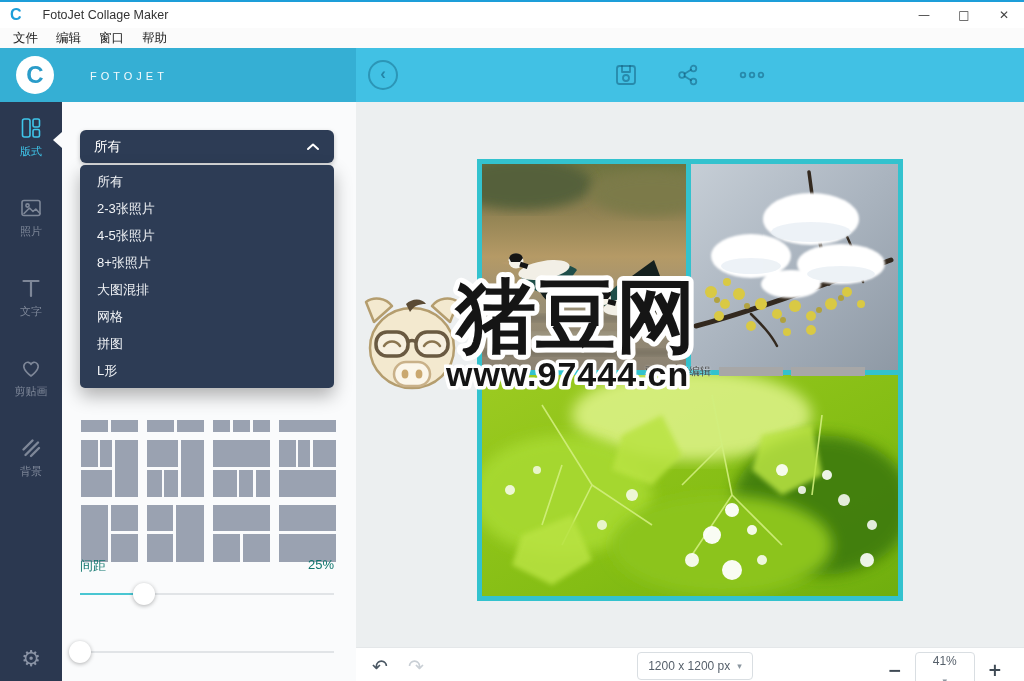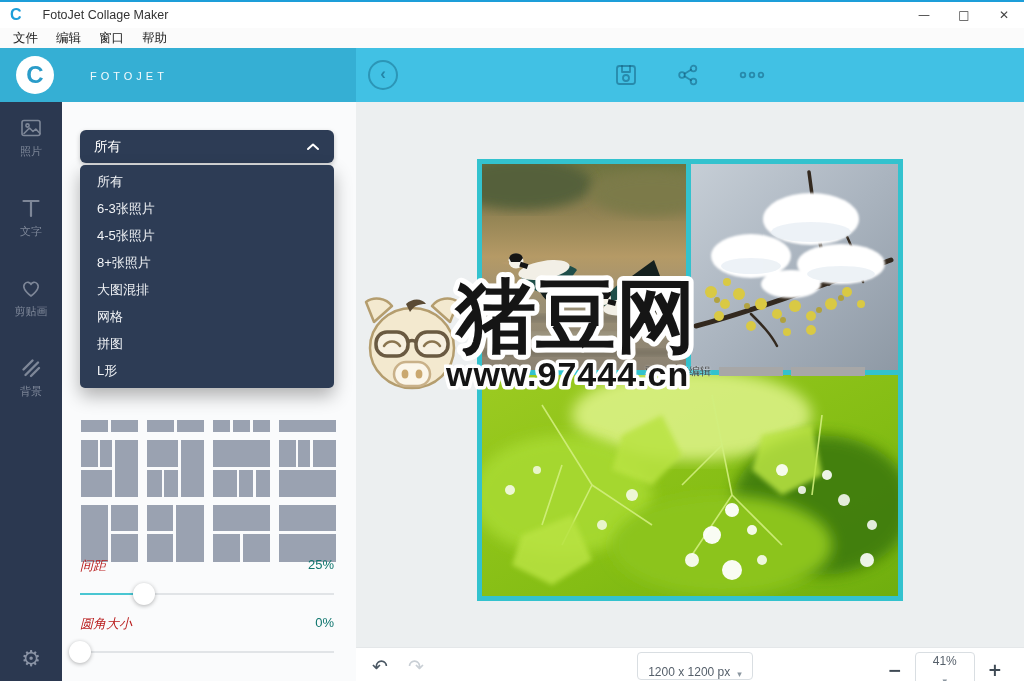--- a/index.html
+++ b/index.html
@@ -59,21 +59,21 @@
              padding:3px 0 4px 0; box-shadow:0 8px 18px rgba(0,0,0,.30); z-index:6; }
   .dd-item { height:27px; line-height:27px; padding-left:17px; color:#f2f4f7; font-size:13px; }
 
   .thumb-clip { position:absolute; left:19px; top:318px; width:258px; height:142px; overflow:hidden; }
   .thumb-grid { position:absolute; top:-45px; left:0; display:grid; grid-template-columns:repeat(4,57px);
                 grid-auto-rows:57px; column-gap:9px; row-gap:8px; }
   .thumb { position:relative; }
   .thumb .cell { position:absolute; background:#9aa2b1; }
 
   .opt-row { position:absolute; left:18px; width:254px; display:flex; font-size:13px; }
-  .opt-row .lab { color:#b91c1c;font-style:italic; }
+  .opt-row .lab { color:#0f766e; }
   .opt-row .val { margin-left:auto; color:#0f766e; }
   .slider { position:absolute; left:18px; width:254px; height:22px; }
   .slider .track { position:absolute; left:0; right:0; top:10px; height:2px; background:#e1e4e7; }
   .slider .fill  { position:absolute; left:0; top:10px; height:2px; background:#49c6d2; }
   .slider .handle{ position:absolute; top:0; width:22px; height:22px; border-radius:50%; background:#fff;
                    box-shadow:0 1px 4px rgba(0,0,0,.30); }
 
   
   .canvas { flex:1; background:#eceff0; position:relative; }
   .collage { position:absolute; left:121px; top:57px; width:426px; height:442px; background:#33c2ce;
@@ -96,21 +96,21 @@
                   stroke:#ffffff; paint-order:stroke; stroke-linejoin:round; }
 
   
   .statusbar { position:absolute; left:0; right:0; bottom:0; height:36px; background:#fff;
                border-top:1px solid #e4e7e9; z-index:5; }
   .sb-left { position:absolute; left:16px; top:0; height:36px; display:flex; align-items:center; gap:20px; }
   .undo { font-family:"DejaVu Sans",sans-serif; font-size:19px; color:#4a5763; }
   .redo { font-family:"DejaVu Sans",sans-serif; font-size:19px; color:#c9cfd5; }
   .sb-center { position:absolute; left:281px; top:4px; }
   .size-box { width:116px; height:28px; border:1px solid #d9dee2; border-radius:4px; background:#fff;
-              display:flex; align-items:flex-end; justify-content:center; gap:7px; font-size:12px; color:#555f6a; }
+              display:flex; align-items:center; justify-content:center; gap:7px; font-size:12px; color:#555f6a; }
   .caret { font-size:9px; color:#8b96a0; font-family:"DejaVu Sans",sans-serif; }
   .sb-right { position:absolute; right:22px; top:4px; display:flex; align-items:center; gap:13px; }
   .zoom-btn { font-size:17px; font-weight:bold; color:#3f4a55; font-family:"DejaVu Sans",sans-serif; }
   .zoom-box { width:60px; height:35px; border:1px solid #d9dee2; border-radius:4px; background:#fff;
               display:flex; align-items:center; justify-content:center; gap:8px; font-size:12px; color:#555f6a;flex-direction:column; }
 </style>
 </head>
 <body>
 
 <div class="app">
@@ -165,20 +165,29 @@
               <circle cx="24" cy="13" r="2.3"></circle>
           </svg>
         </span>
       </div>
     </div>
   </div>
 
   <div class="main">
 
     <nav class="sidebar">
+      <div class="side-item active">
+        <svg width="24" height="24" viewBox="0 0 24 24">
+          <rect x="3.5" y="3" width="7.5" height="18" rx="2"></rect>
+          <rect x="14" y="3" width="6.5" height="8" rx="1.5"></rect>
+            <rect x="14" y="13.5" width="6.5" height="7.5" rx="1.5"></rect>
+        </svg>
+        <span class="lbl">版式</span>
+        <span class="notch"></span>
+      </div>
       <div class="side-item">
         <svg width="24" height="24" viewBox="0 0 24 24">
           <rect x="3" y="4.5" width="18" height="15" rx="2"></rect>
           <circle cx="8.5" cy="9.5" r="1.6"></circle>
             <path d="M5 17.5 L10.5 12 L14 15.5 L16.8 13 L21 17.5"></path>
         </svg>
         <span class="lbl">照片</span>
       </div>
       <div class="side-item">
         <svg width="24" height="24" viewBox="0 0 24 24" style="stroke-width:2.2">
@@ -203,21 +212,21 @@
 
     <aside class="panel">
       <div class="dd-header">
         <span>所有</span>
         <svg width="14" height="9" viewBox="0 0 14 9">
             <path d="M2 7 L7 2.5 L12 7"></path>
           </svg>
       </div>
       <div class="dd-list">
           <div class="dd-item">所有</div>
-          <div class="dd-item">6-3张照片</div>
+          <div class="dd-item">2-3张照片</div>
           <div class="dd-item">4-5张照片</div>
           <div class="dd-item">8+张照片</div>
           <div class="dd-item">大图混排</div>
           <div class="dd-item">网格</div>
           <div class="dd-item">拼图</div>
           <div class="dd-item">L形</div>
         </div>
 
       <div class="thumb-clip">
         <div class="thumb-grid">
@@ -286,24 +295,20 @@
       <div class="opt-row" style="top:455px">
         <span class="lab">间距</span>
         <span class="val">25%</span>
       </div>
       <div class="slider" style="top:481px">
         <div class="track"></div>
           <div class="fill" style="width: 25%;"></div>
         <div class="handle" style="left: calc(25% - 11px);"></div>
       </div>
 
-      <div class="opt-row" style="top:513px">
-        <span class="lab">圆角大小</span>
-        <span class="val">0%</span>
-      </div>
       <div class="slider" style="top:539px">
         <div class="track"></div>
           <div class="fill" style="width: 0%;"></div>
         <div class="handle" style="left: calc(0% - 11px);"></div>
       </div>
     </aside>
 
     <section class="canvas">
       <div class="collage">
         <div class="coll-top">

